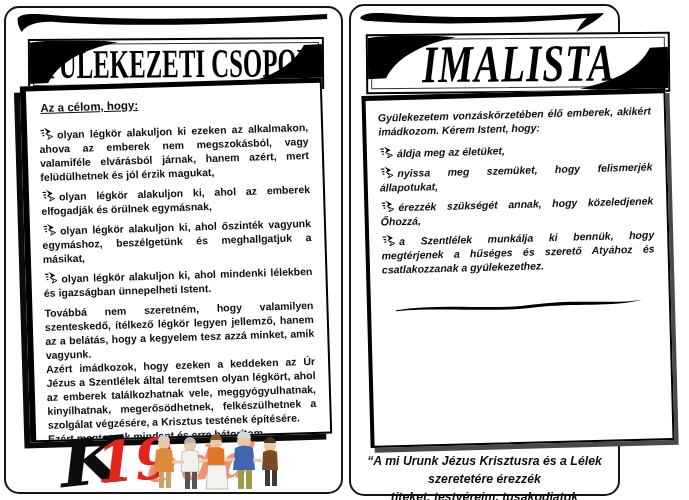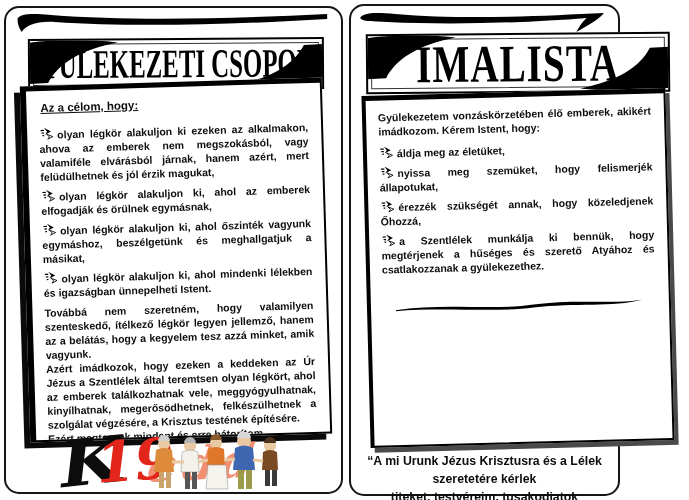--- a/index.html
+++ b/index.html
@@ -5,21 +5,21 @@
   html,body{margin:0;padding:0;}
   body{
     width:689px;height:500px;position:relative;background:#ffffff;
     font-family:"Liberation Sans",sans-serif;color:#0d0d0d;overflow:hidden;
   }
   .page{
     position:absolute;background:#fff;border:2px solid #151515;border-radius:15px;
     box-sizing:border-box;
   }
   .page-left{left:4px;top:6px;width:339px;height:488px;}
-  .page-right{left:349px;top:4px;width:271px;height:492px;}
+  .page-right{left:349px;top:4px;width:271px;height:492px;font-style:italic;}
   .topstroke{position:absolute;left:6px;top:4px;width:calc(100% - 14px);height:26px;}
   .banner{
     position:absolute;background:#fff;border:2px solid #000;box-sizing:border-box;
     display:flex;align-items:center;justify-content:center;overflow:hidden;
   }
   .banner::before{content:"";position:absolute;inset:3px;border:1px solid #000;opacity:.8;pointer-events:none;}
   .banner-left{left:22px;top:30px;width:296px;height:52px;transform:rotate(-.4deg);}
   .banner-right{left:15px;top:27px;width:304px;height:60px;transform:rotate(-.5deg);}
   .banner-title{
     position:relative;z-index:2;font-family:"Liberation Serif",serif;font-weight:bold;
@@ -203,17 +203,17 @@
             <path d="M5,0 L13,4.5 L6,8 L8.5,4.5 Z" fill="#000"></path>
             <path d="M8,7.5 L15,10.5 L9,13.5 L11,10.8 Z" fill="#fff" stroke="#000" stroke-width="1"></path>
           </svg></span><span>a Szentlélek munkálja ki bennük, hogy megtérjenek a hűséges és szerető Atyához és csatlakozzanak a gyülekezethez.</span></p>
 
     <svg class="divider" viewBox="0 0 270 12" preserveAspectRatio="none">
       <path d="M2,8 C50,2 110,11 150,6 C195,1 235,8 267,4 C235,11 195,5 150,9 C110,13 50,6 2,9 Z" fill="#000"></path>
     </svg>
   </div>
 
   <div class="quote">
-    <div class="quote-l1">“A mi Urunk Jézus Krisztusra és a Lélek szeretetére kérlek</div>
+    <div class="quote-l1">“A mi Urunk Jézus Krisztusra és a Lélek szeretetére érezzék</div>
     <div class="quote-l2">titeket, testvéreim, tusakodjatok imádságaitokban...”</div>
 
   </div>
 </div>
 
 </body></html>

